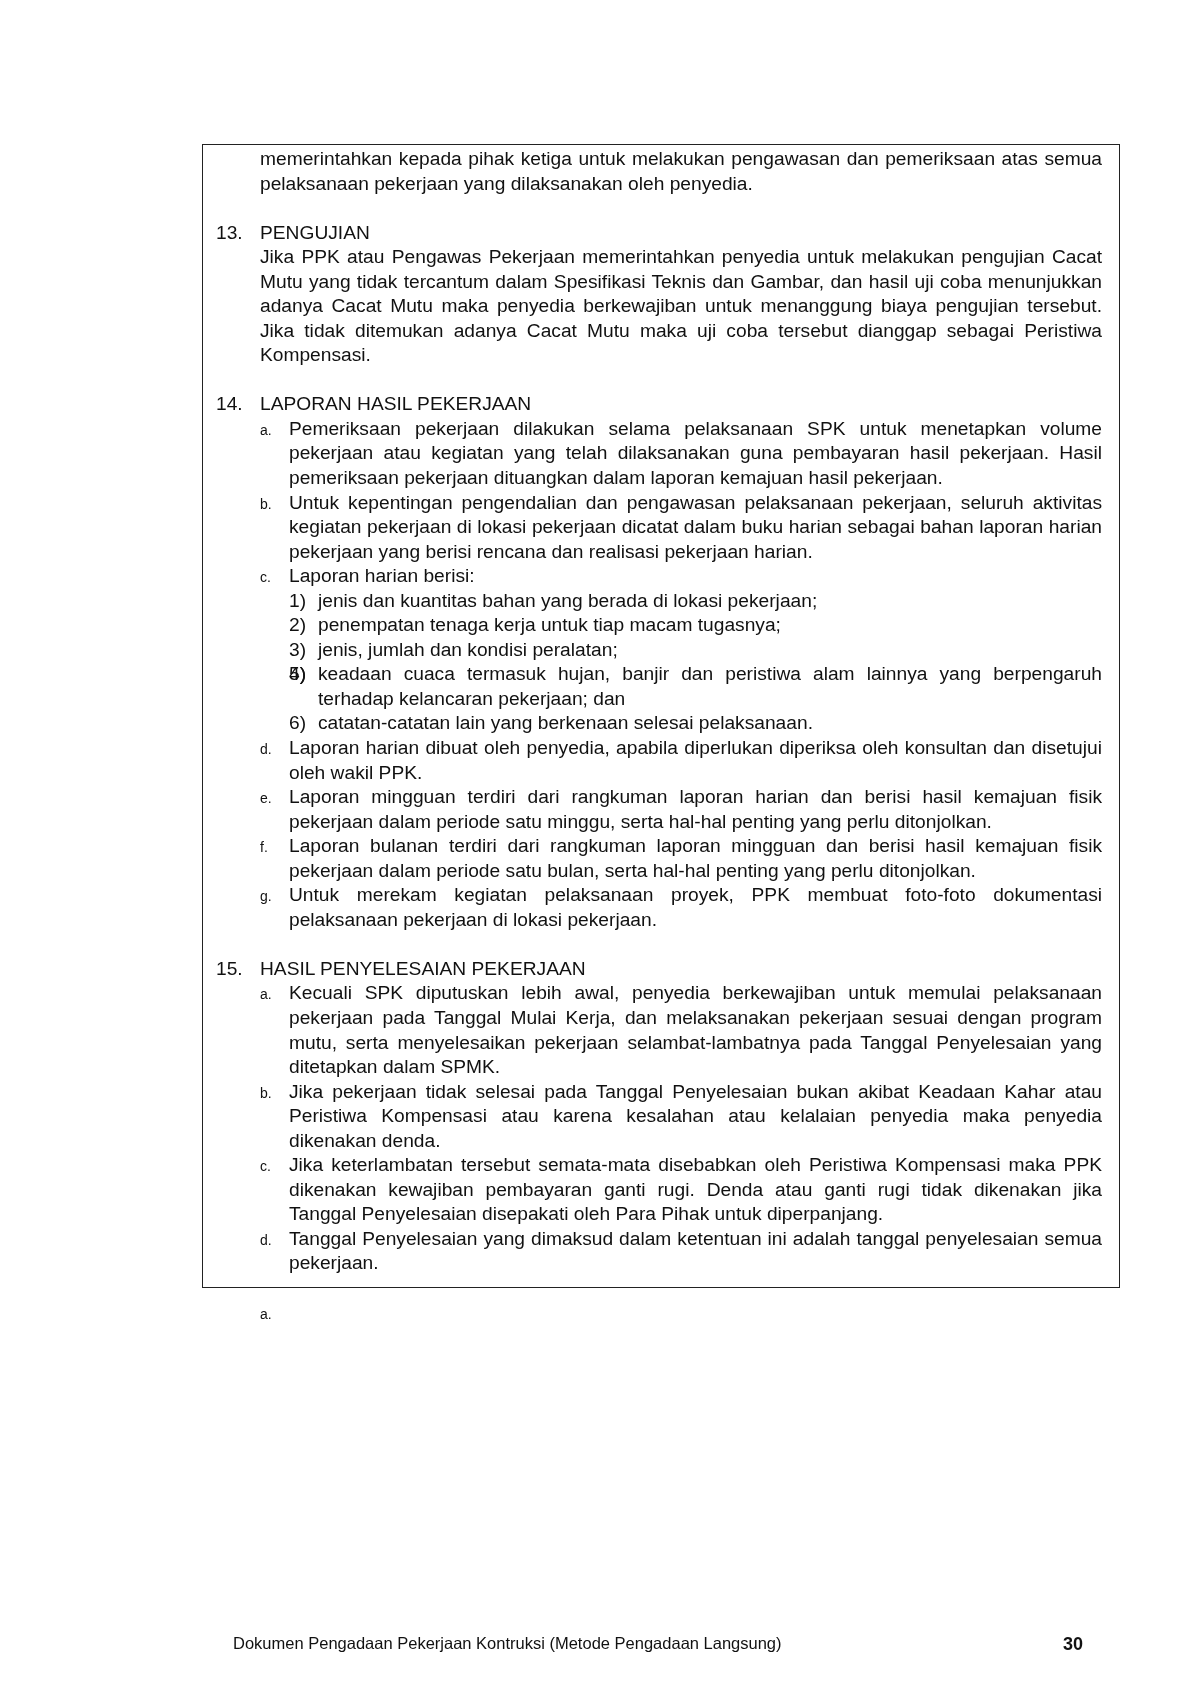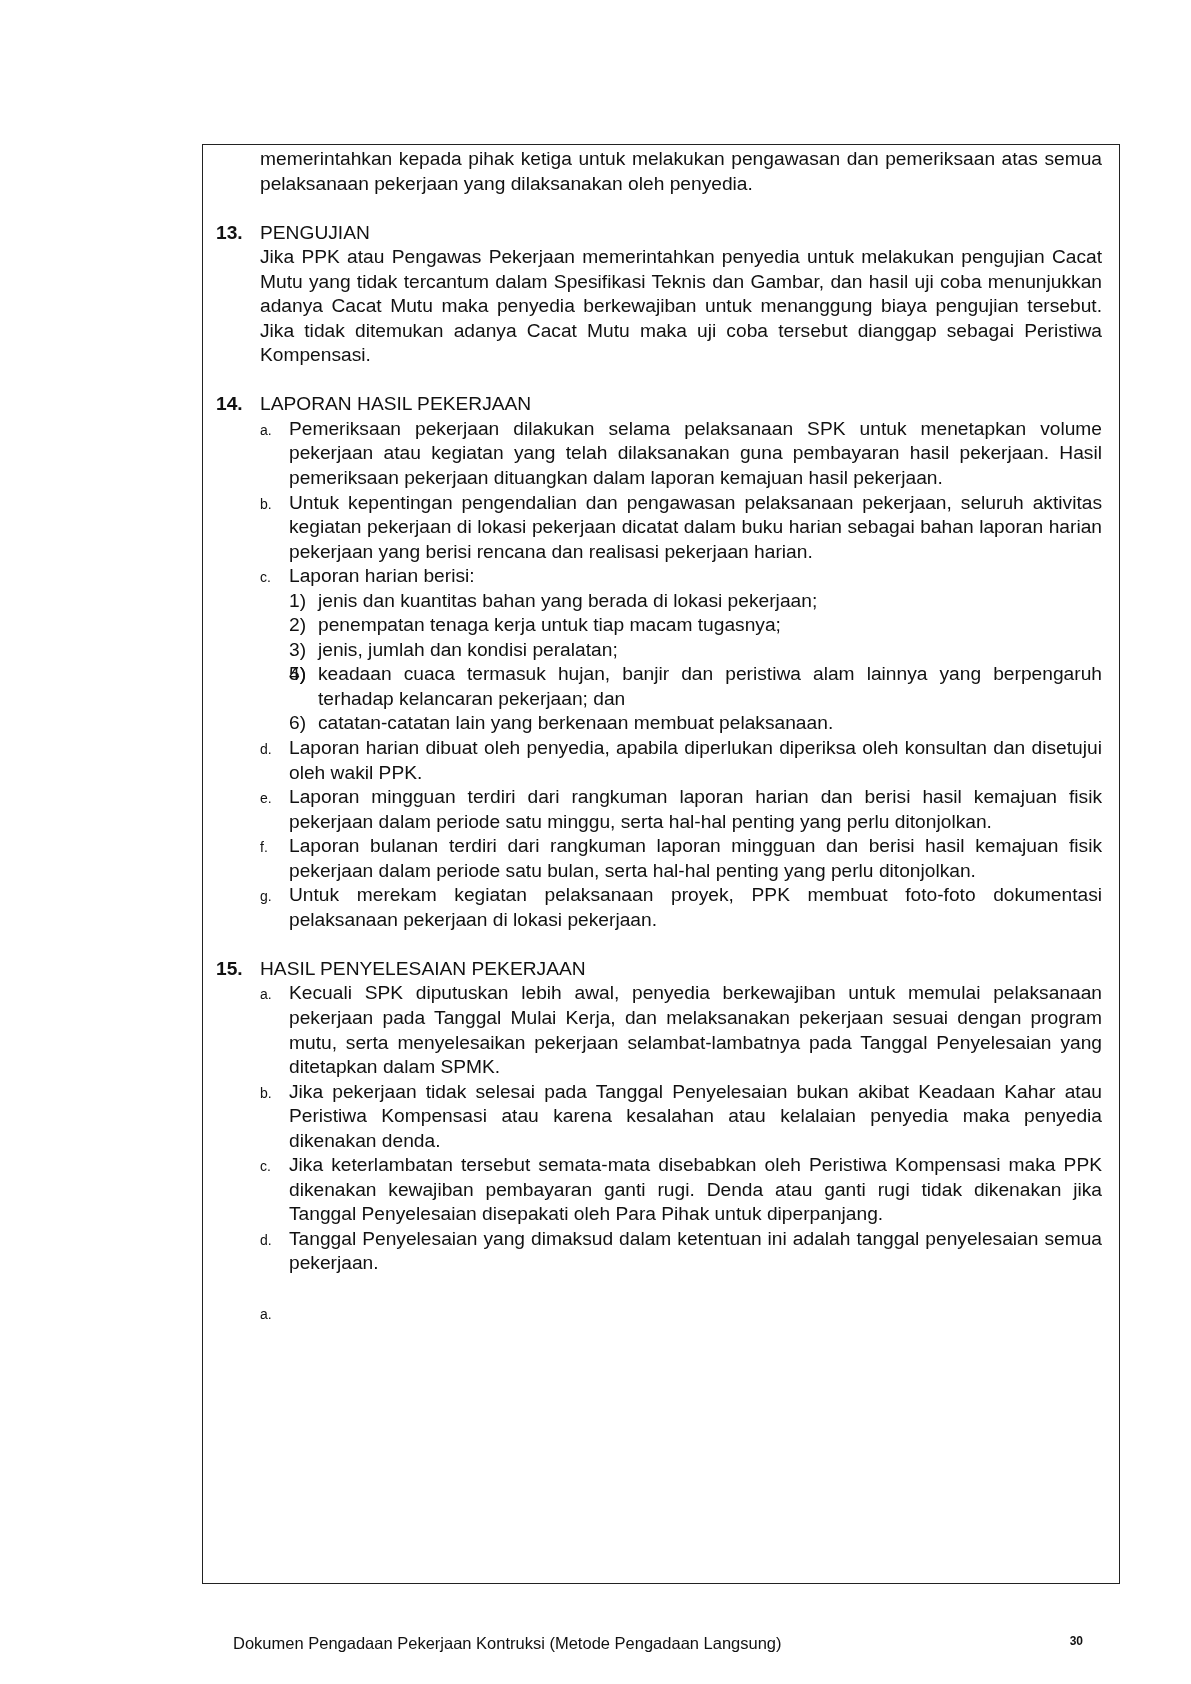--- a/index.html
+++ b/index.html
@@ -1,33 +1,33 @@
 <!DOCTYPE html>
 <html><head>
 <meta charset="utf-8">
 <style>
   html, body { margin: 0; padding: 0; background: #ffffff; }
   body { width: 1191px; height: 1684px; position: relative; overflow: hidden;
          font-family: "Liberation Sans", sans-serif; color: #111111; }
-  .frame { position: absolute; left: 202px; top: 144px; width: 918px; height: 1440px;
+  .frame { position: absolute; left: 202px; top: 144px; width: 918px; height: 1144px;
            border: 1.5px solid #222222; box-sizing: border-box; }
   .content { position: absolute; left: 0; top: 2px; width: 100%; }
   .ln { font-size: 19.2px; line-height: 24.55px; text-align: justify; text-align-last: auto; }
   .p-cont { margin-left: 57px; margin-right: 17px; }
   .sec { position: relative; margin-left: 57px; margin-right: 17px; }
-  .sec-num { position: absolute; left: -44px; top: 0; font-weight: bold; }
+  .sec-num { position: absolute; left: -44px; top: 0; font-weight: normal; }
   .gap { height: 24.5px; }
   .item { position: relative; margin-left: 86px; margin-right: 17px; }
   .item-letter { position: absolute; left: -29px; top: 1px; font-size: 14px; }
   .num { position: relative; margin-left: 115px; margin-right: 17px; }
   .num-mark { position: absolute; left: -29px; top: 0; }
   .jl { text-align: justify; }
   .footer { position: absolute; top: 1634px; left: 217px; width: 866px; font-size: 16.5px; }
   .footer-text { position: absolute; left: 16px; top: 0; }
-  .footer-page { position: absolute; right: 0; top: 0; font-weight: bold; font-size: 12px; }
+  .footer-page { position: absolute; right: 0; top: 0; font-weight: bold; font-size: 18px; }
 </style>
 </head>
 <body>
 
 <div class="frame">
   <div class="content">
 
     <div class="ln p-cont jl">memerintahkan kepada pihak ketiga untuk melakukan pengawasan dan pemeriksaan atas semua pelaksanaan pekerjaan yang dilaksanakan oleh penyedia.</div>
     <div class="gap"></div>
 
@@ -68,21 +68,21 @@
     </div>
     <div class="num ln">
       <span class="num-mark">4)</span>
     </div>
     <div class="num ln jl">
       <span class="num-mark">5)</span>
       <span>keadaan cuaca termasuk hujan, banjir dan peristiwa alam lainnya yang berpengaruh terhadap kelancaran pekerjaan; dan</span>
     </div>
     <div class="num ln">
       <span class="num-mark">6)</span>
-      <span>catatan-catatan lain yang berkenaan membuat pelaksanaan.</span>
+      <span>catatan-catatan lain yang berkenaan selesai pelaksanaan.</span>
     </div>
     <div class="item ln jl">
       <span class="item-letter">d.</span>
       <span>Laporan harian dibuat oleh penyedia, apabila diperlukan diperiksa oleh konsultan dan disetujui oleh wakil PPK.</span>
     </div>
     <div class="item ln jl">
       <span class="item-letter">e.</span>
       <span>Laporan mingguan terdiri dari rangkuman laporan harian dan berisi hasil kemajuan fisik pekerjaan dalam periode satu minggu, serta hal-hal penting yang perlu ditonjolkan.</span>
     </div>
     <div class="item ln jl">

